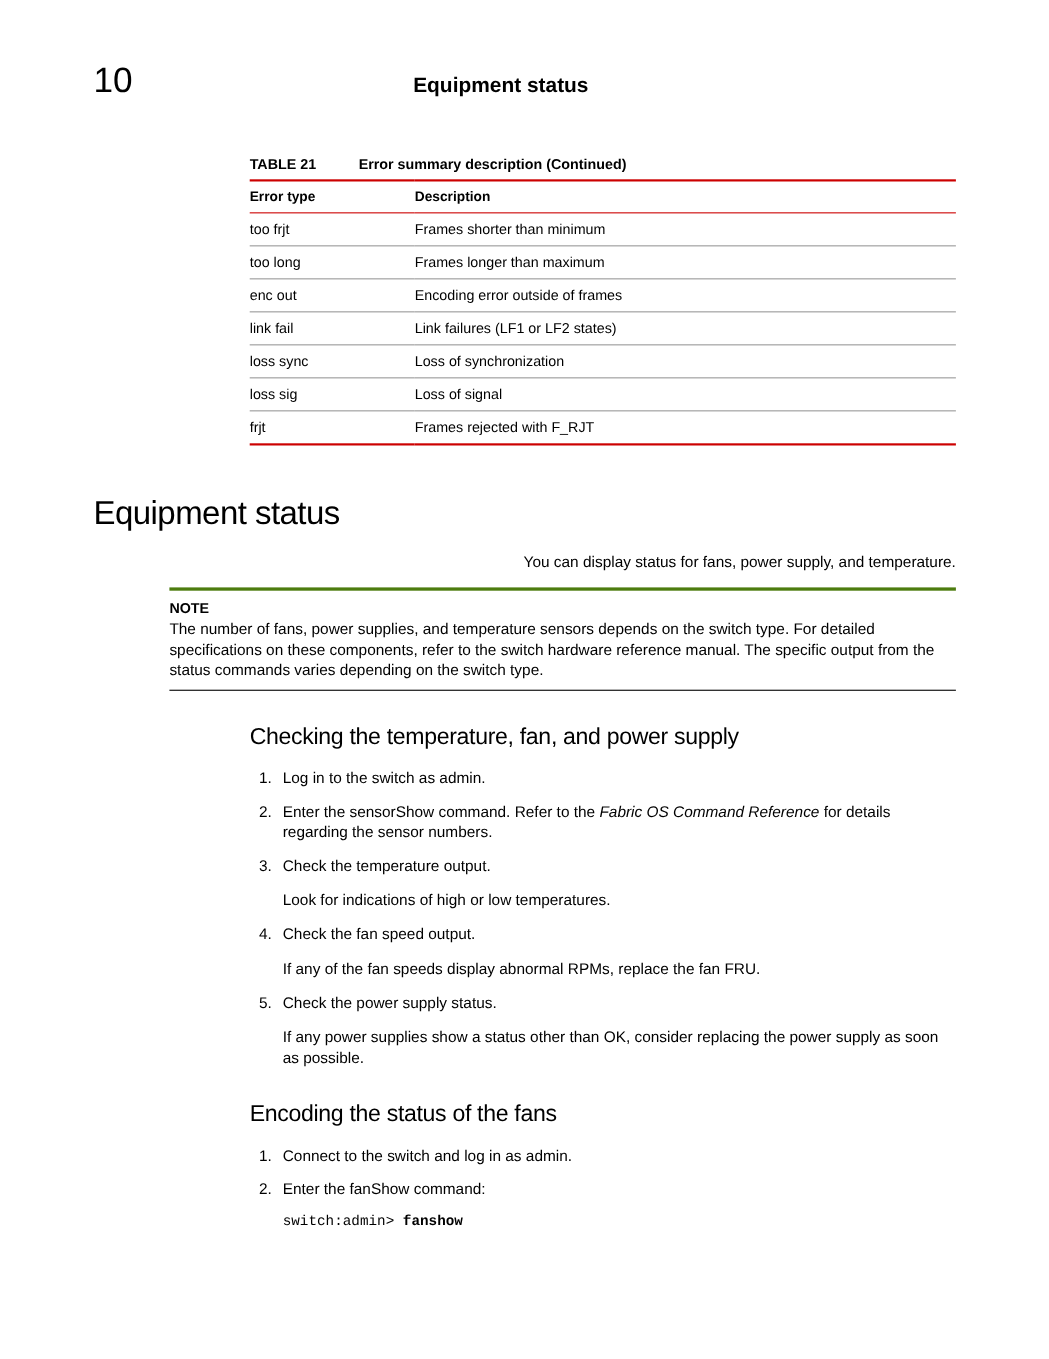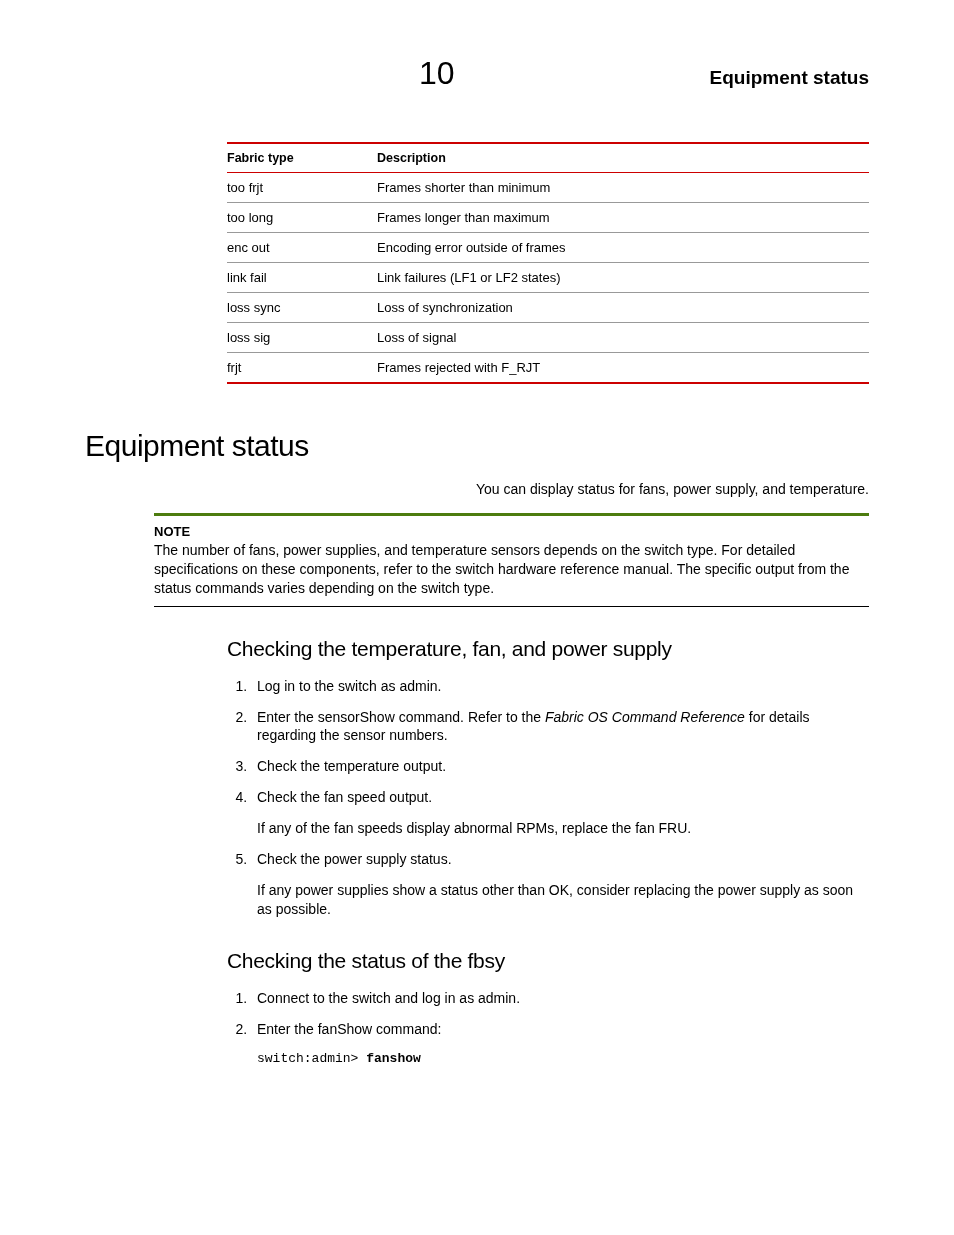--- a/index.html
+++ b/index.html
@@ -13,21 +13,20 @@
       width: 954px;
       height: 1235px;
       position: relative;
       color: #000;
     }
     .page-header {
       display: flex;
       align-items: baseline;
       padding: 55px 85px 0 85px;
       margin-bottom: 50px;
-      justify-content: flex-end;
     }
     .chapter-number {
       font-size: 32px;
       font-weight: normal;
       font-family: Arial, sans-serif;
     }
     .header-title {
       font-size: 19px;
       font-weight: bold;
       margin-left: 255px;
@@ -151,24 +150,28 @@
 <body>
 
 <div class="page-header">
   <div class="chapter-number">10</div>
   <div class="header-title">Equipment status</div>
 </div>
 
 <div class="content-area">
 
   <div class="table-container">
+    <div class="table-caption">
+      <span class="tbl-label">TABLE 21</span>
+      <span class="tbl-title">Error summary description (Continued)</span>
+    </div>
     <table>
       <thead>
         <tr>
-          <th>Fabric type</th>
+          <th>Error type</th>
           <th>Description</th>
         </tr>
       </thead>
       <tbody>
         <tr>
             <td>too frjt</td>
             <td>Frames shorter than minimum</td>
           </tr>
         <tr>
             <td>too long</td>
@@ -207,32 +210,33 @@
   </div>
 
   <h2 class="section-heading-2">Checking the temperature, fan, and power supply</h2>
   <ol class="steps">
     <li>Log in to the switch as admin.</li>
     <li>
       <span>Enter the </span><span class="bold-inline">sensorShow</span><span> command. Refer to the </span><span class="italic-inline">Fabric OS Command Reference</span><span> for details regarding the sensor numbers.</span>
     </li>
     <li>
       <span>Check the temperature output.</span>
+      <span class="sub-text">Look for indications of high or low temperatures.</span>
     </li>
     <li>
       <span>Check the fan speed output.</span>
       <span class="sub-text">If any of the fan speeds display abnormal RPMs, replace the fan FRU.</span>
     </li>
     <li>
       <span>Check the power supply status.</span>
       <span class="sub-text">If any power supplies show a status other than OK, consider replacing the power supply as soon as possible.</span>
     </li>
   </ol>
 
-  <h2 class="section-heading-2">Checking the status of the fbsy</h2>
+  <h2 class="section-heading-2">Encoding the status of the fans</h2>
   <ol class="steps">
     <li>Connect to the switch and log in as admin.</li>
     <li>
       <span>Enter the </span><span class="bold-inline">fanShow</span><span> command:</span>
       <div class="code-block">
         <span>switch:admin&gt; </span><span class="cmd-bold">fanshow</span>
       </div>
     </li>
   </ol>
 

